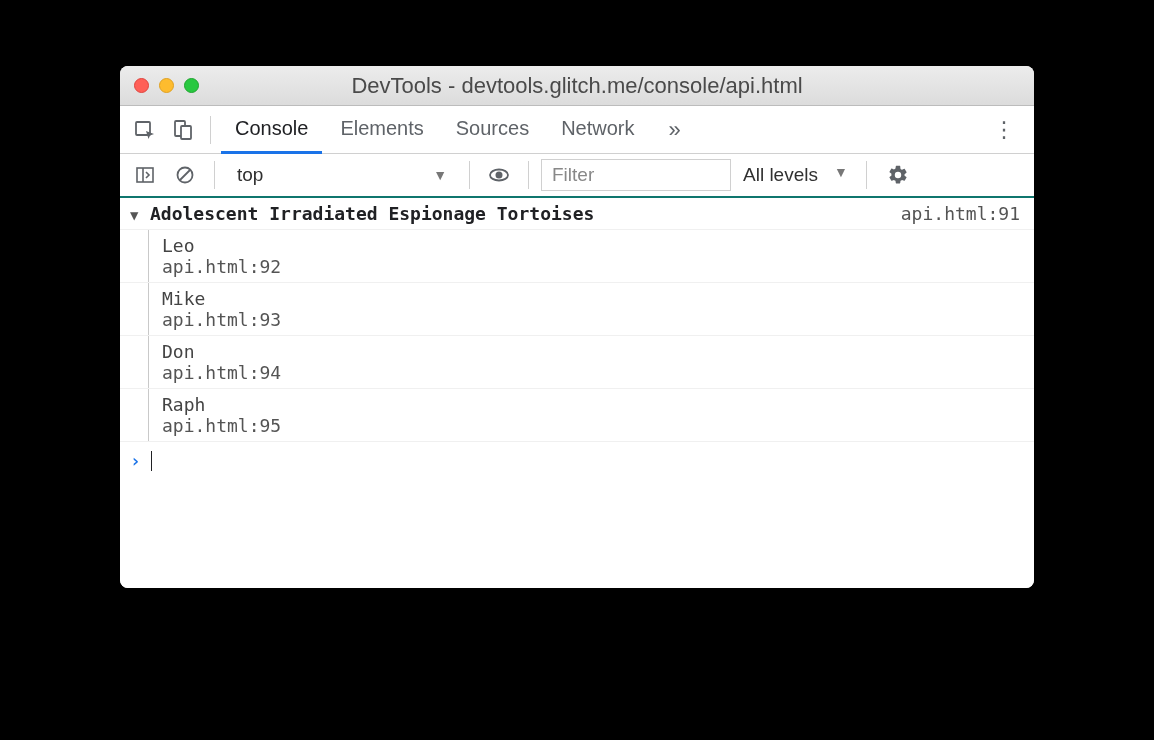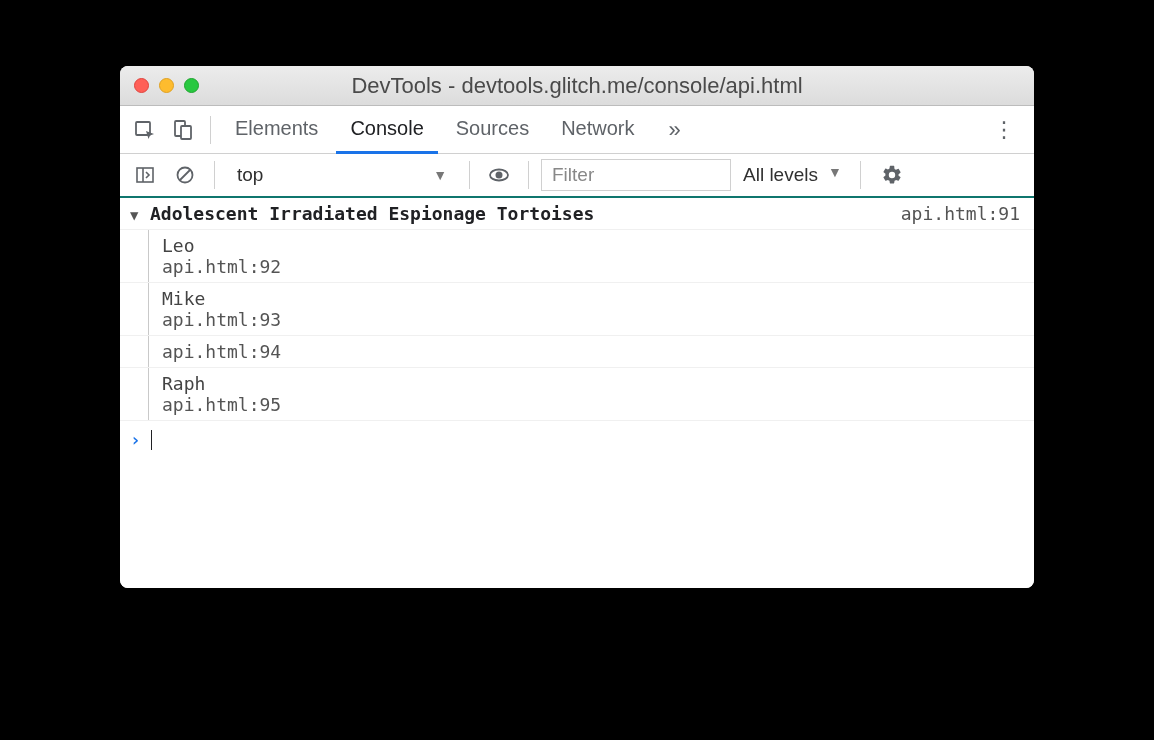--- a/index.html
+++ b/index.html
@@ -100,21 +100,21 @@
   .filter-input {
     border: 1px solid #d0d0d0;
     height: 32px;
     width: 190px;
     padding: 0 10px;
     font-size: 19px;
     color: #a16207;
   }
   .filter-input::placeholder { color: #888; }
   .level-select {
-    display: flex; align-items: flex-start; gap: 10px;
+    display: flex; align-items: flex-start; gap: 16px;
     color: #303030; cursor: pointer;
     padding: 0 6px;
   }
   .level-select .caret { color: #777; font-size: 14px; }
   .gear { font-size: 22px; color: #5f6368; cursor: pointer; padding: 0 8px; }
   
   .console-body {
     font-family: "SF Mono", Menlo, Consolas, monospace;
     font-size: 18px;
     color: #202124;
@@ -178,22 +178,22 @@
         <path d="M12 12 L20 15 L16 16.5 L14.5 20 Z" fill="#5f6368" stroke="none"></path>
       </svg>
     </div>
     <div class="icon-btn">
       <svg width="22" height="22" viewBox="0 0 22 22" fill="none" stroke="#5f6368" stroke-width="1.8">
         <rect x="3" y="2" width="10" height="15" rx="1"></rect>
         <rect x="9" y="7" width="10" height="13" rx="1" fill="#fff"></rect>
       </svg>
     </div>
     <div class="divider-v"></div>
+    <div class="tab active">Console</div>
     <div class="tab">Elements</div>
-    <div class="tab active">Console</div>
     <div class="tab">Sources</div>
     <div class="tab">Network</div>
     <div class="more-tabs">»</div>
     <div class="spacer"></div>
     <div class="kebab">⋮</div>
   </div>
 
   <div class="subbar">
     <div class="icon-btn">
       <svg width="20" height="20" viewBox="0 0 20 20" fill="none" stroke="#5f6368" stroke-width="1.6">
@@ -242,20 +242,21 @@
     </div>
     <div class="row child">
       <span class="msg">Leo</span>
       <a class="src-link">api.html:92</a>
     </div>
     <div class="row child">
       <span class="msg">Mike</span>
       <a class="src-link">api.html:93</a>
     </div>
     <div class="row child">
+      <span class="msg">Don</span>
       <a class="src-link">api.html:94</a>
     </div>
     <div class="row child">
       <span class="msg">Raph</span>
       <a class="src-link">api.html:95</a>
     </div>
     <div class="prompt-row">
       <span class="prompt-caret">›</span>
       <span class="cursor-bar"></span>
     </div>

